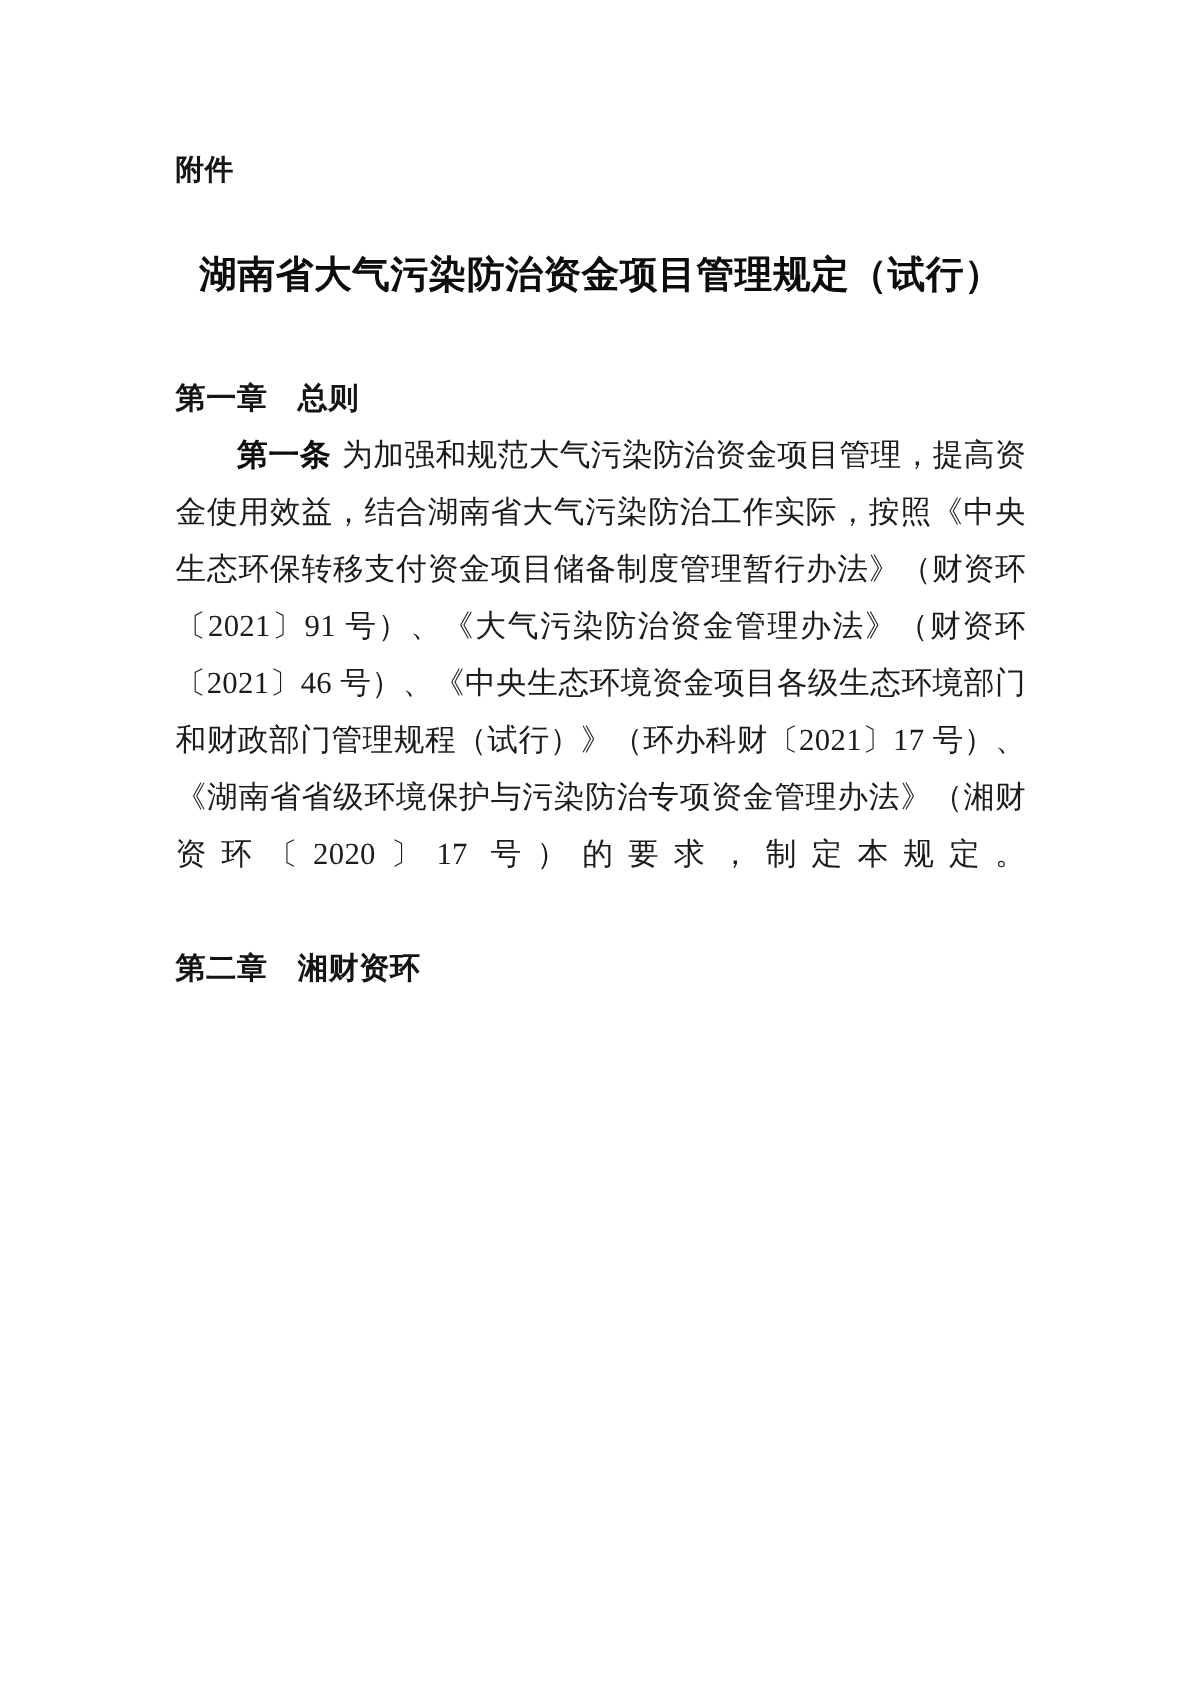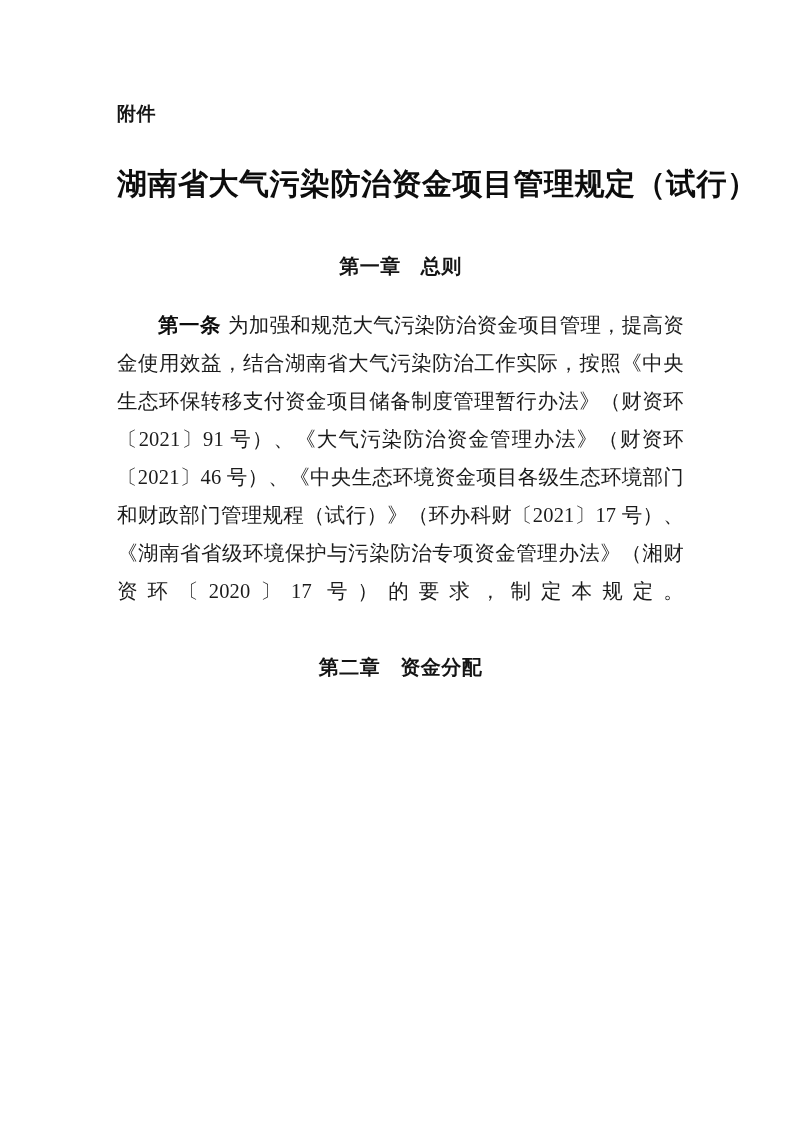--- a/index.html
+++ b/index.html
@@ -43,30 +43,30 @@
     letter-spacing: 0.5px;
     color: #151515;
   }
 
   
   .doc-title {
     margin-top: 39px;
     text-align: center;
     font-family: "Liberation Serif", "DejaVu Serif", serif;
     font-weight: bold;
-    font-size: 30px;
+    font-size: 25px;
     line-height: 36px;
     letter-spacing: 0.5px;
     color: #0d0d0d;
     white-space: nowrap;
   }
 
   
   .chapter-heading {
-    text-align: center;
+    text-align: left;
     font-family: "Liberation Sans", "DejaVu Sans", sans-serif;
     font-weight: bold;
     font-size: 20px;
     line-height: 38px;
     letter-spacing: 0.5px;
     color: #141414;
   }
   .chapter-heading .gap {
     display: inline-block;
     width: 20px;
@@ -80,21 +80,21 @@
     font-size: 20.5px;
     line-height: 38px;
     text-align: justify;
     text-justify: inter-character;
     text-align-last: left;
     text-indent: 41px;
     letter-spacing: 0.2px;
     color: #1b1b1b;
     margin: 0;
   }
-  .para.flow-open { text-align-last: justify; margin-top: 21px; }
+  .para.flow-open { text-align-last: justify; }
 
   .art-label {
     font-weight: bold;
     letter-spacing: 0.5px;
     color: #0d0d0d;
     padding-right: 7px;
   }
 </style>
 </head>
 <body>
@@ -108,18 +108,18 @@
     <div class="doc-title">湖南省大气污染防治资金项目管理规定（试行）</div>
 
     <div class="chapter-heading chapter-1">
       <span>第一章</span><span class="gap"></span><span>总则</span>
     </div>
 
     <p class="para flow-open"><span class="art-label">第一条</span><span>为加强和规范大气污染防治资金项目管理，提高资金使用效益，结合湖南省大气污染防治工作实际，按照《中央生态环保转移支付资金项目储备制度管理暂行办法》（财资环〔2021〕91 号）、《大气污染防治资金管理办法》（财资环〔2021〕46 号）、《中央生态环境资金项目各级生态环境部门和财政部门管理规程（试行）》（环办科财〔2021〕17 号）、《湖南省省级环境保护与污染防治专项资金管理办法》（湘财资环〔2020〕17 号）的要求，制定本规定。</span></p>
 
 
     <div class="chapter-heading chapter-2">
-      <span>第二章</span><span class="gap"></span><span>资金分配</span>
+      <span>第二章</span><span class="gap"></span><span>湘财资环</span>
     </div>
 
 
   </div>
 </div>
 
 </body></html>

